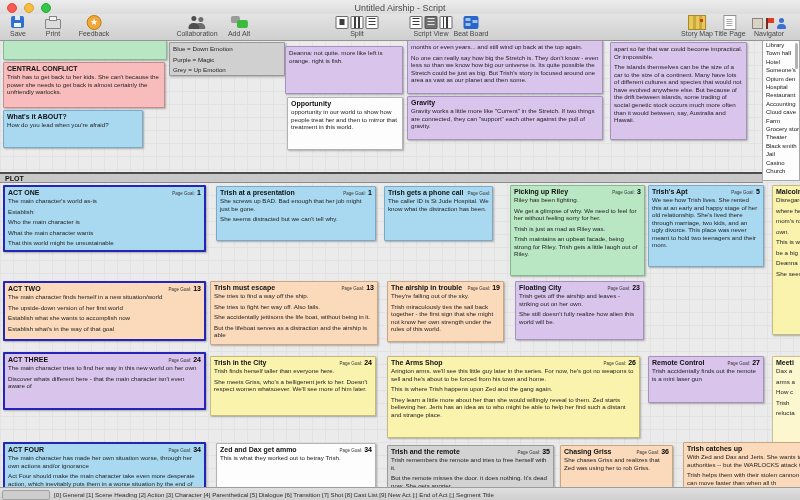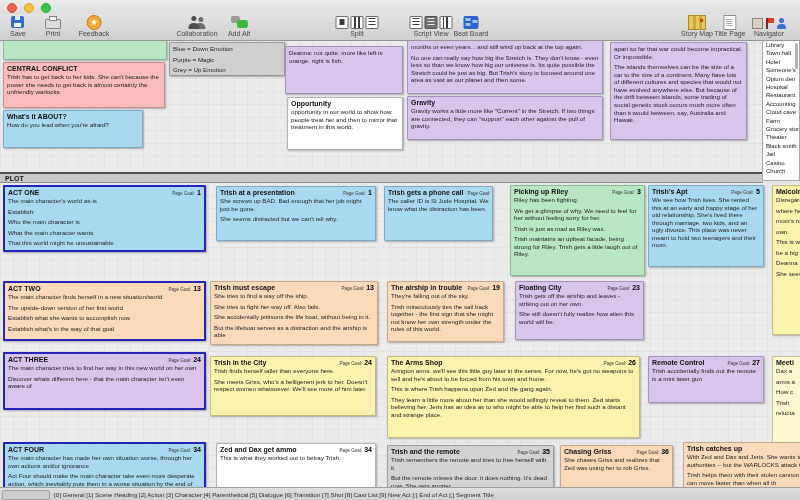--- a/index.html
+++ b/index.html
@@ -329,20 +329,21 @@
     </div>
   <div class="side-scroll"></div>
 </div>
 
 <div class="titlebar">
   <div class="lights">
     <span class="light r"></span>
     <span class="light y"></span>
     <span class="light g"></span>
   </div>
+  <div class="win-title">Untitled Airship - Script</div>
 </div>
 
 <div class="toolbar">
   <div class="tb-item" style="left:18px">
     <span class="tb-ic">
         <span class="ic-save"></span>
       </span>
     <span class="tb-label">Save</span>
   </div>
   <div class="tb-item" style="left:53px">

